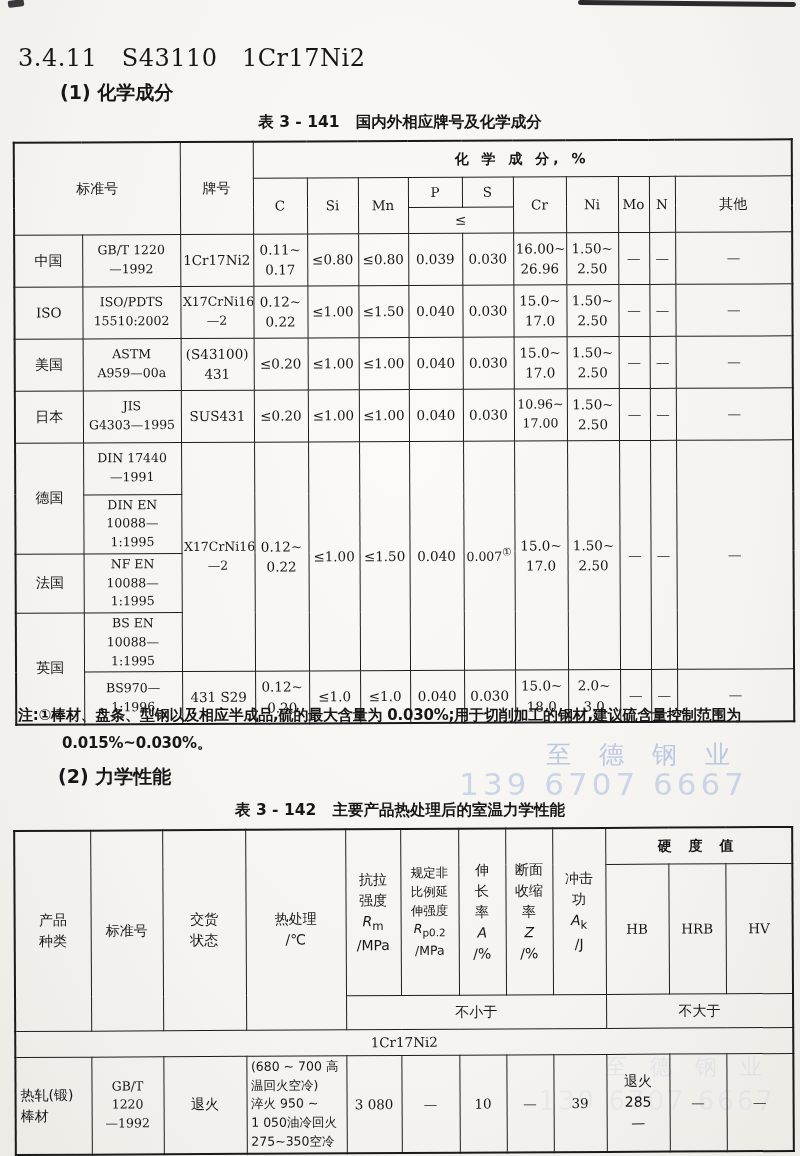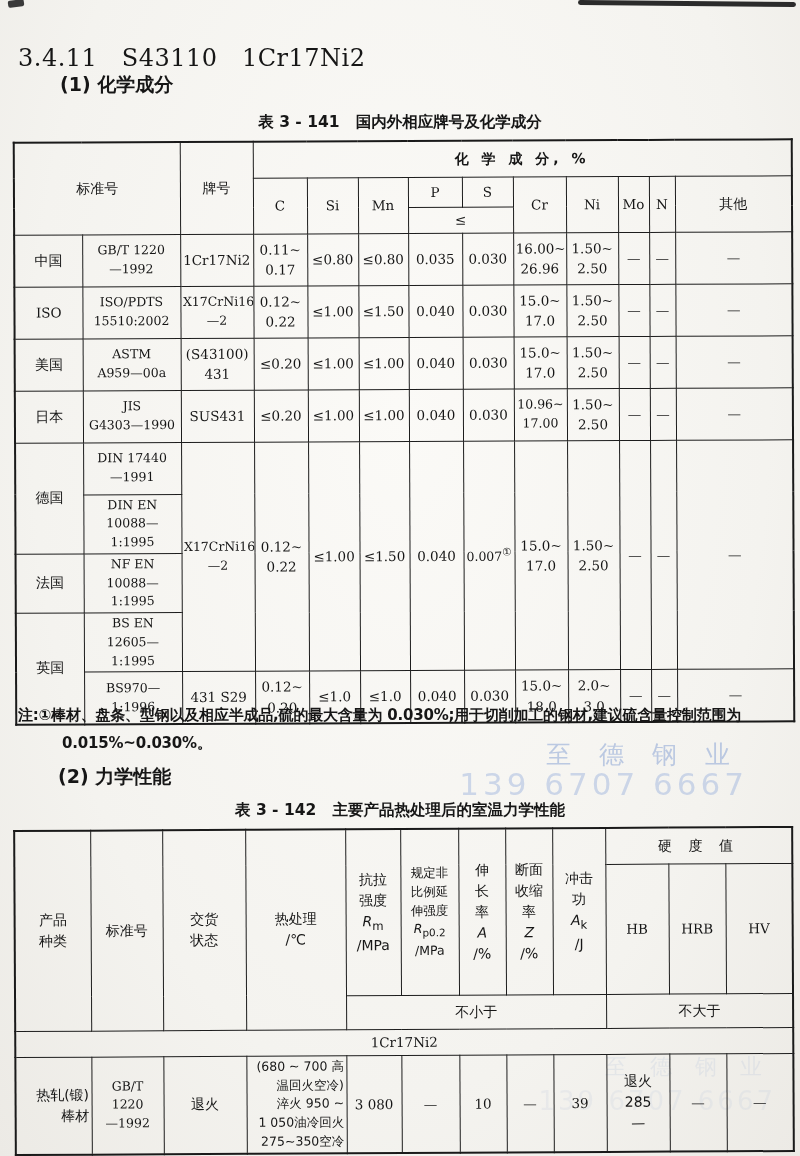--- a/index.html
+++ b/index.html
@@ -13,44 +13,44 @@
   }
   .abs { position:absolute; }
   .pre { white-space:pre; }
 
   
   .artifact-tl { left:8px; top:0; width:16px; height:7px; background:#3a3a3a; border-radius:2px; transform:rotate(-8deg); }
   .artifact-tr { left:578px; top:1px; width:218px; height:5px; background:#2b2b2b; border-radius:3px; transform:rotate(0.5deg); }
 
   .doc-heading { left:18px; top:28px; font-size:24px; letter-spacing:.5px;margin-top:16px; }
   .section-label { font-size:19px; font-weight:bold; font-family:"DejaVu Sans","Liberation Sans",sans-serif; }
-  .sec1 { left:60px; top:72px; }
+  .sec1 { left:60px; top:80px; }
   .sec2 { left:58px; top:764px; }
   .table-caption { width:800px; left:0; text-align:center; font-size:15.5px; font-weight:bold;
     font-family:"DejaVu Sans","Liberation Sans",sans-serif; }
   .cap1 { top:112px; }
   .cap2 { top:800px; }
 
   table { border-collapse:collapse; table-layout:fixed; background:transparent; }
   .t1 { left:14px; top:140px; width:778px; transform:rotate(-0.25deg); }
   .t2 { left:14px; top:828px; width:778px; transform:rotate(-0.3deg); }
   td {
     border:1.6px solid #1d1d1d;
     text-align:center; vertical-align:middle;
     white-space:pre-line;
     font-size:13.5px; line-height:1.5;
     padding:1px 2px;
     overflow:hidden;
   }
   .t1, .t2 { border:2.5px solid #1a1a1a; }
   td.cjk { font-family:"DejaVu Sans","Liberation Sans",sans-serif; font-size:14px; }
   td.small { font-size:12.5px; }
-  td.left { text-align:right; padding-left:4px; }
+  td.left { text-align:left; padding-left:4px; }
   .chem-head { font-weight:bold; letter-spacing:4px; font-size:14.5px; }
-  .hard-head { font-weight:normal; letter-spacing:6px; font-size:14.5px; }
+  .hard-head { font-weight:bold; letter-spacing:6px; font-size:14.5px; }
 
   .note { left:18px; top:706px; width:774px; font-size:15px; font-weight:bold;
     font-family:"DejaVu Sans","Liberation Sans",sans-serif; white-space:nowrap; letter-spacing:-0.2px; }
   .note2 { left:62px; top:734px; }
 
   .wm { text-align:right; font-family:"DejaVu Sans","Liberation Sans",sans-serif; }
   .wm-name { right:60px; top:738px; font-size:25px; letter-spacing:10px; color:#9db2da; opacity:.65; }
   .wm-phone { right:52px; top:766px; font-size:31px; letter-spacing:4px; color:#a9bce0; opacity:.55; }
   .wm-faint1 { right:30px; top:1052px; font-size:22px; letter-spacing:8px; color:#8fa5cf; opacity:.14; }
   .wm-faint2 { right:24px; top:1086px; font-size:26px; letter-spacing:3px; color:#8fa5cf; opacity:.10; }
@@ -105,21 +105,21 @@
 
   <tr style="height:52px">
     <td class="cjk">中国</td>
     <td class="small">GB/T 1220
 —1992</td>
     <td>1Cr17Ni2</td>
     <td>0.11~
 0.17</td>
     <td>≤0.80</td>
     <td>≤0.80</td>
-    <td>0.035</td>
+    <td>0.039</td>
     <td>0.030</td>
     <td>16.00~
 26.96</td>
     <td>1.50~
 2.50</td>
     <td>—</td>
     <td>—</td>
     <td>—</td>
   </tr>
   <tr style="height:52px">
@@ -157,21 +157,21 @@
 17.0</td>
     <td>1.50~
 2.50</td>
     <td>—</td>
     <td>—</td>
     <td>—</td>
   </tr>
   <tr style="height:52px">
     <td class="cjk">日本</td>
     <td class="small">JIS
-G4303—1990</td>
+G4303—1995</td>
     <td>SUS431</td>
     <td>≤0.20</td>
     <td>≤1.00</td>
     <td>≤1.00</td>
     <td>0.040</td>
     <td>0.030</td>
     <td class="small">10.96~
 17.00</td>
     <td>1.50~
 2.50</td>
@@ -204,21 +204,21 @@
 10088—1:1995</td>
   </tr>
   <tr style="height:52px">
     <td class="cjk">法国</td>
     <td class="small">NF EN
 10088—1:1995</td>
   </tr>
   <tr style="height:52px">
     <td rowspan="2" class="cjk">英国</td>
     <td class="small">BS EN
-12605—1:1995</td>
+10088—1:1995</td>
   </tr>
   <tr style="height:52px">
     <td class="small">BS970—1:1996</td>
     <td>431 S29</td>
     <td>0.12~
 0.20</td>
     <td>≤1.0</td>
     <td>≤1.0</td>
     <td>0.040</td>
     <td>0.030</td>

